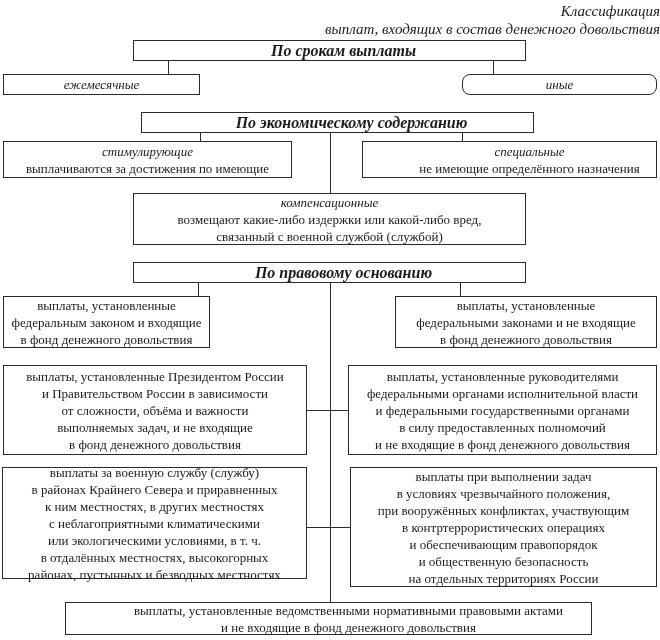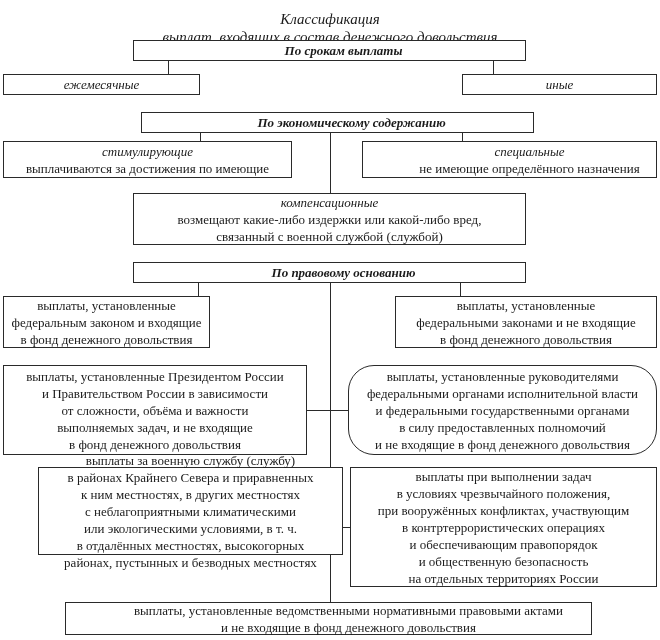--- a/index.html
+++ b/index.html
@@ -20,51 +20,50 @@
     align-items:center;
     justify-content:center;
     text-align:center;
     box-sizing:border-box;
     font-size:13px;
     line-height:17px;
   }
   .header-box{
     font-weight:bold;
     font-style:italic;
-    font-size:13px;
+    font-size:16px;
     padding-left:28px;
   }
   .multiline{white-space:pre-line;}
   .sub-title{font-style:italic;}
   .title-line{
     position:absolute;
     width:100%;
-    text-align:center;
+    text-align:right;
     font-style:italic;
     font-size:15px;
     line-height:18px;
-    margin-top:8px;
   }
   .vline,.hline{position:absolute;background:#2a2a2a;}
   .vline{width:1px;}
   .hline{height:1px;}
 </style>
 </head>
 <body>
 
 <div id="canvas">
 
   <div class="title-line" style="top:2px;">Классификация</div>
   <div class="title-line" style="top:20px;">выплат, входящих в состав денежного довольствия</div>
 
   <div class="box header-box" style="left:133px;top:40px;width:393px;height:21px;">По срокам выплаты</div>
   <div class="vline" style="left:168px;top:61px;height:13px;"></div>
   <div class="vline" style="left:493px;top:61px;height:13px;"></div>
   <div class="box sub-title" style="left:3px;top:74px;width:197px;height:21px;">ежемесячные</div>
-  <div class="box sub-title" style="left:462px;top:74px;width:195px;height:21px;">иные</div>
+  <div class="box sub-title" style="left:462px;top:74px;width:195px;height:21px;border-radius:8px;">иные</div>
 
   <div class="box header-box" style="left:133px;top:112px;width:393px;height:21px;margin-left:8px;">По экономическому содержанию</div>
   <div class="vline" style="left:200px;top:133px;height:8px;"></div>
   <div class="vline" style="left:462px;top:133px;height:8px;"></div>
   <div class="vline" style="left:330px;top:133px;height:60px;"></div>
 
   <div class="box" style="left:3px;top:141px;width:289px;height:37px;">
     <span class="sub-title">стимулирующие</span>
     <span>выплачиваются за достижения по имеющие</span>
   </div>
@@ -89,28 +88,28 @@
   <div class="box multiline" style="left:395px;top:296px;width:262px;height:52px;">выплаты, установленные
 федеральными законами и не входящие
 в фонд денежного довольствия</div>
 
   <div class="hline" style="left:307px;top:410px;width:45px;"></div>
   <div class="box multiline" style="left:3px;top:365px;width:304px;height:90px;">выплаты, установленные Президентом России
 и Правительством России в зависимости
 от сложности, объёма и важности
 выполняемых задач, и не входящие
 в фонд денежного довольствия</div>
-  <div class="box multiline" style="left:348px;top:365px;width:309px;height:90px;border-radius:26px;">выплаты, установленные руководителями
+  <div class="box multiline" style="left:348px;top:365px;width:309px;height:90px;">выплаты, установленные руководителями
 федеральными органами исполнительной власти
 и федеральными государственными органами
 в силу предоставленных полномочий
 и не входящие в фонд денежного довольствия</div>
 
   <div class="hline" style="left:307px;top:527px;width:45px;"></div>
-  <div class="box multiline" style="left:2px;top:467px;width:305px;height:88px;margin-left:36px;">выплаты за военную службу (службу)
+  <div class="box multiline" style="left:2px;top:467px;width:305px;height:112px;">выплаты за военную службу (службу)
 в районах Крайнего Севера и приравненных
 к ним местностях, в других местностях
 с неблагоприятными климатическими
 или экологическими условиями, в т. ч.
 в отдалённых местностях, высокогорных
 районах, пустынных и безводных местностях</div>
   <div class="box multiline" style="left:350px;top:467px;width:307px;height:120px;">выплаты при выполнении задач
 в условиях чрезвычайного положения,
 при вооружённых конфликтах, участвующим
 в контртеррористических операциях

